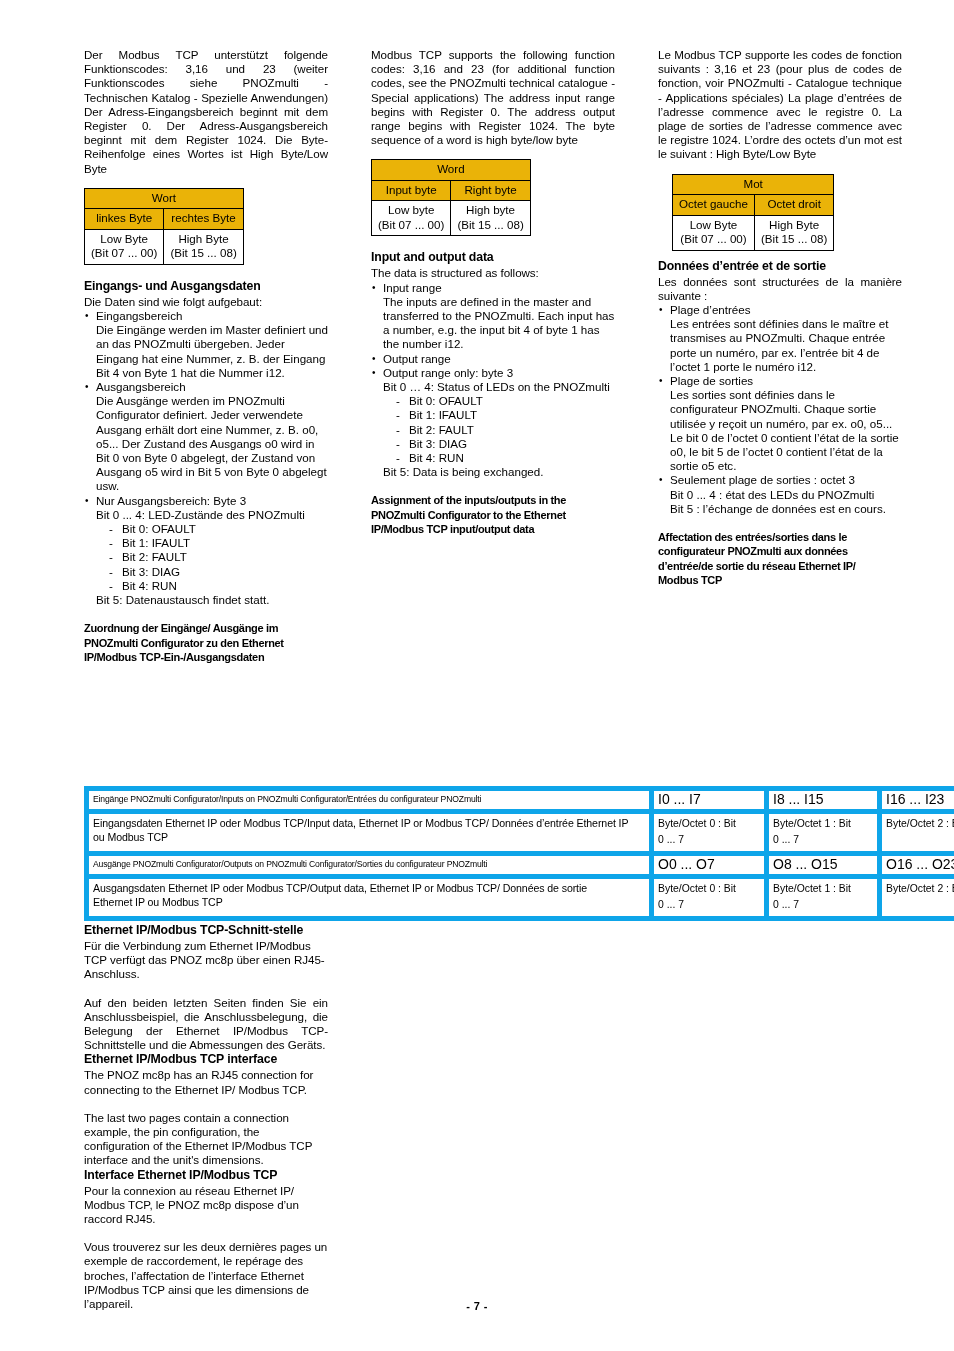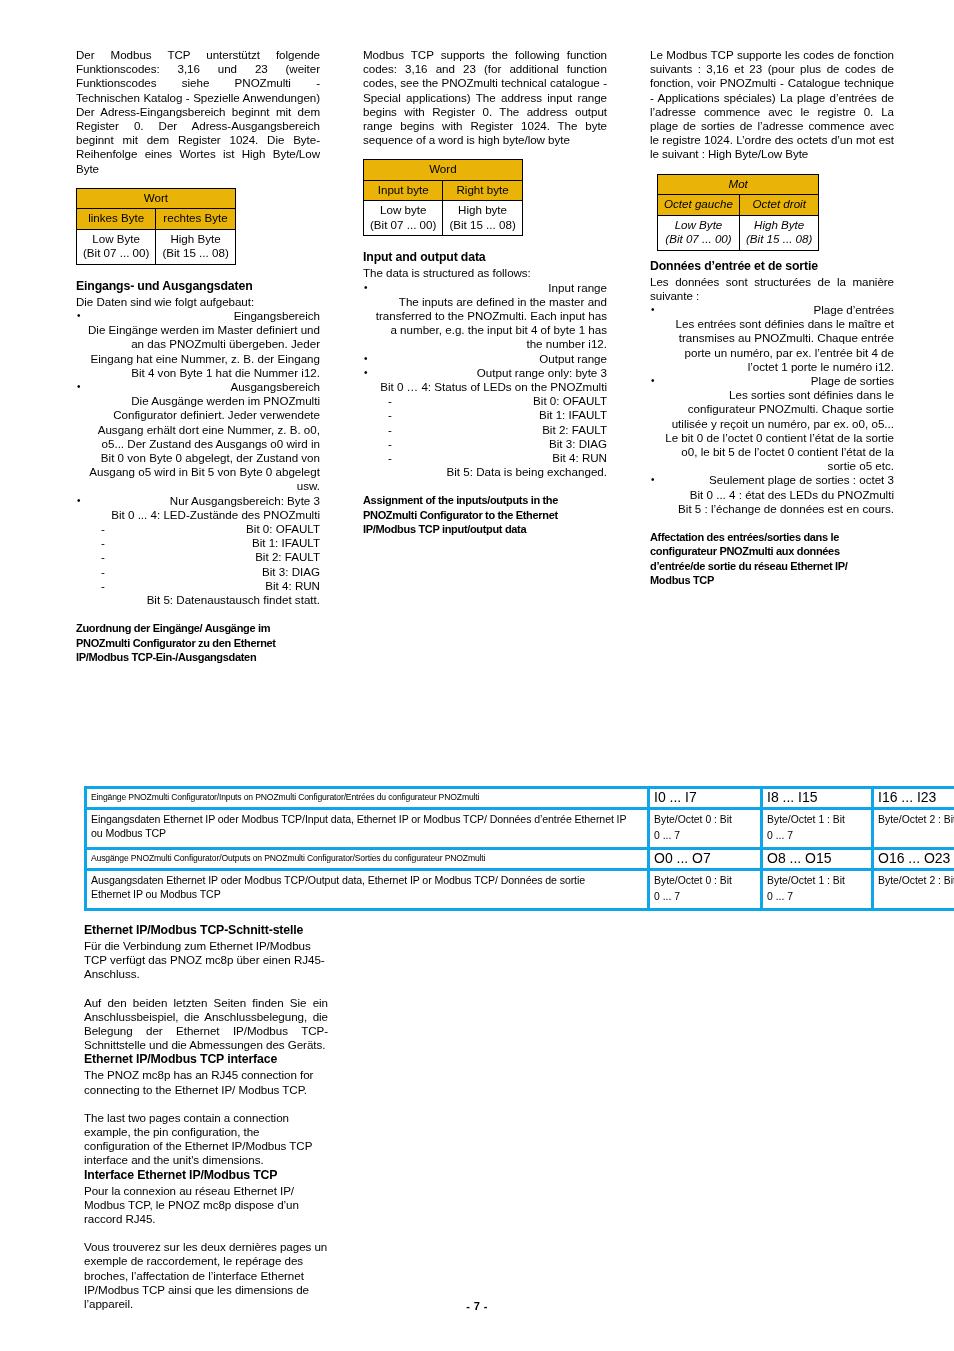--- a/index.html
+++ b/index.html
@@ -17,21 +17,21 @@
   }
   .page {
     position: absolute;
     left: 0; top: 0;
     width: 954px;
     height: 1351px;
   }
   
   .cols {
     position: absolute;
-    left: 76px;
+    left: 84px;
     top: 48px;
     width: 818px;
     display: flex;
     gap: 0px;
   }
   .col {
     width: 244px;
     margin-right: 43px;
   }
   .col:last-child { margin-right: 0; }
@@ -53,21 +53,20 @@
     font-weight: bold;
     margin: 0 0 1px 0;
     letter-spacing: -0.15px;
   }
 
   
   ul.bl {
     list-style: none;
     margin: 0;
     padding: 0;
-    text-align: right;
   }
   ul.bl > li {
     position: relative;
     padding-left: 12px;
     font-size: 11.6px;
     line-height: 14.2px;
   }
   ul.bl > li::before {
     content: "\2022";
     position: absolute;
@@ -126,21 +125,21 @@
     left: 84px;
     top: 786px;
     width: 818px;
   }
   table.widetbl {
     border-collapse: collapse;
     width: 818px;
     table-layout: fixed;
   }
   table.widetbl td {
-    border: 3px solid #0ea5e9;
+    border: 5px solid #0ea5e9;
     vertical-align: top;
     padding: 2px 20px 3px 4px;
   }
   td.lbl-sm {
     font-size: 8.6px;
     line-height: 12px;
     letter-spacing: -0.15px;
     padding-top: 2px;
     padding-bottom: 2px;
   }
@@ -304,21 +303,21 @@
 
       <div class="gap"></div>
       <h3 class="asg">Assignment of the inputs/outputs in the PNOZmulti Configurator  to  the Ethernet IP/Modbus TCP  input/output data</h3>
     </div>
 
     <div class="col">
       <p class="body">Le Modbus TCP supporte les codes de fonction suivants :
 3,16 et 23 (pour plus de codes de fonction, voir PNOZmulti - Catalogue technique - Applications spéciales)
 La plage d’entrées de l’adresse commence avec le registre 0. La plage de sorties de l’adresse commence avec le registre 1024.
 L’ordre des octets d’un mot est le suivant : High Byte/Low Byte</p>
-      <table class="wordtbl" style="margin-left:7px;font-style:italic;">
+      <table class="wordtbl" style="margin-left:14px;">
         <tbody>
             <tr>
           <td class="hdr" colspan="2">Mot</td>
         </tr>
         <tr>
           <td class="hdr">Octet gauche</td>
           <td class="hdr">Octet droit</td>
         </tr>
         <tr>
           <td>

